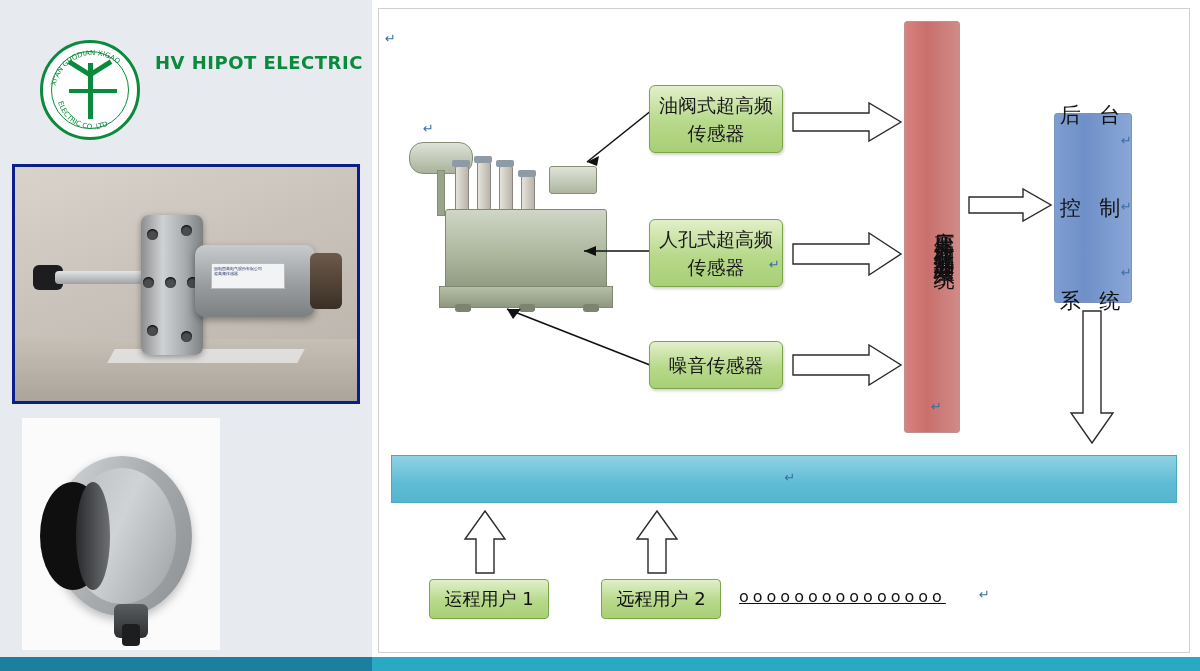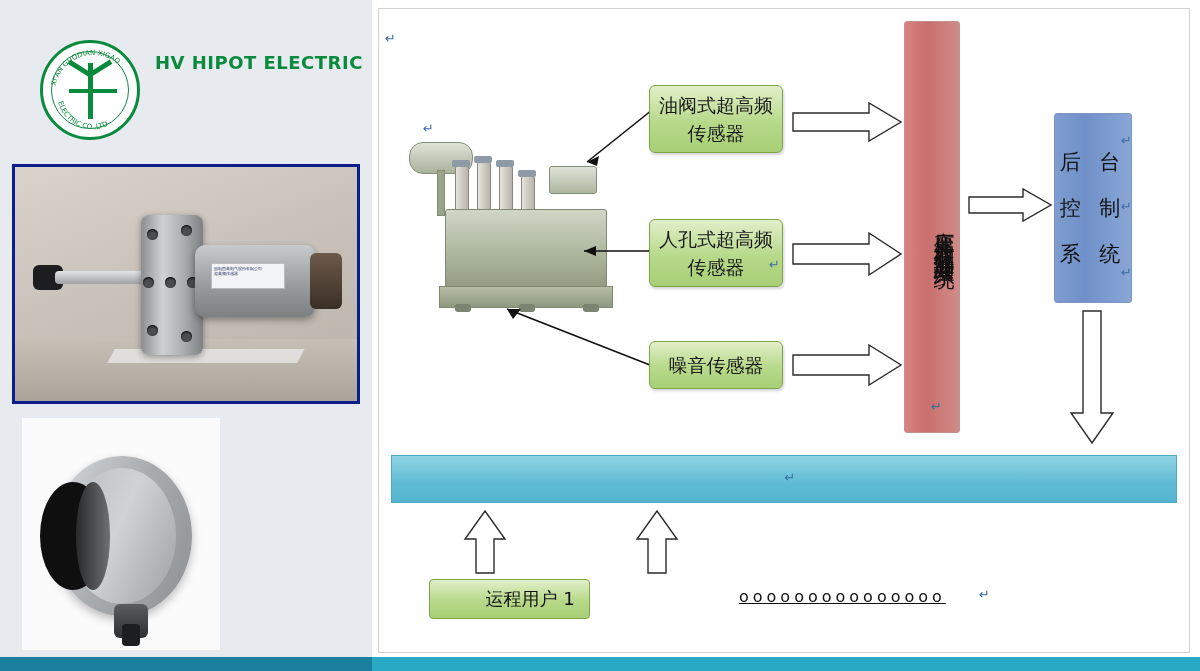--- a/index.html
+++ b/index.html
@@ -205,33 +205,34 @@
   #box-central .txt{
     writing-mode:vertical-rl;text-orientation:upright;letter-spacing:3px;
   }
   #box-backend{
     position:absolute;left:675px;top:104px;width:76px;height:188px;
     border:1px solid #7d93c0;border-radius:3px;
     background:linear-gradient(90deg,#7e9dd0,#6f90c8 40%,#89a6d6);
     color:#111;font-size:21px;line-height:46px;text-align:center;
     display:flex;flex-direction:column;align-items:center;justify-content:center;
     letter-spacing:6px;
+    gap:47px;
   }
   #box-remote{
     position:absolute;left:12px;top:446px;width:784px;height:46px;
     border:1px solid #4fa9c0;
     background:linear-gradient(180deg,#8fd2e4,#5fbcd4 60%,#55b5cf);
     color:#111;font-size:21px;display:flex;align-items:center;justify-content:center;
   }
   .user-box{
     position:absolute;top:570px;height:38px;width:118px;
     border:1px solid #7aa548;border-radius:4px;
     background:linear-gradient(180deg,#e2efc9,#b7d98a 55%,#a8cf76);
     display:flex;align-items:center;justify-content:center;
-    font-size:18px;color:#111;padding-left:41px;
+    font-size:18px;color:#111;
   }
   #user1{left:50px;}
   #user2{left:222px;}
   #dots{
     position:absolute;left:360px;top:578px;font-size:16px;color:#111;letter-spacing:4px;text-decoration:underline;
   }
 
   
   .block-arrow{position:absolute;}
   .block-arrow svg{display:block;}
@@ -421,20 +422,23 @@
   </div>
   <div class="block-arrow" style="left:256px;top:500px;">
     <svg width="44" height="66" viewBox="0 0 44 66">
       <polygon points="22,2 42,30 31,30 31,64 13,64 13,30 2,30" fill="#ffffff" stroke="#2b2b2b" stroke-width="1.4"></polygon>
     </svg>
   </div>
 
   <div class="user-box cn" id="user1">
     <span>运程用户 1</span>
   </div>
+  <div class="user-box cn" id="user2">
+    <span>远程用户 2</span>
+  </div>
   <div id="dots">ooooooooooooooo</div>
   <span class="mark" style="left:600px;top:578px;">↵</span>
 
 </div>
 
 <div id="bottom-bar">
   <div class="left"></div>
 </div>
 
 </body></html>

